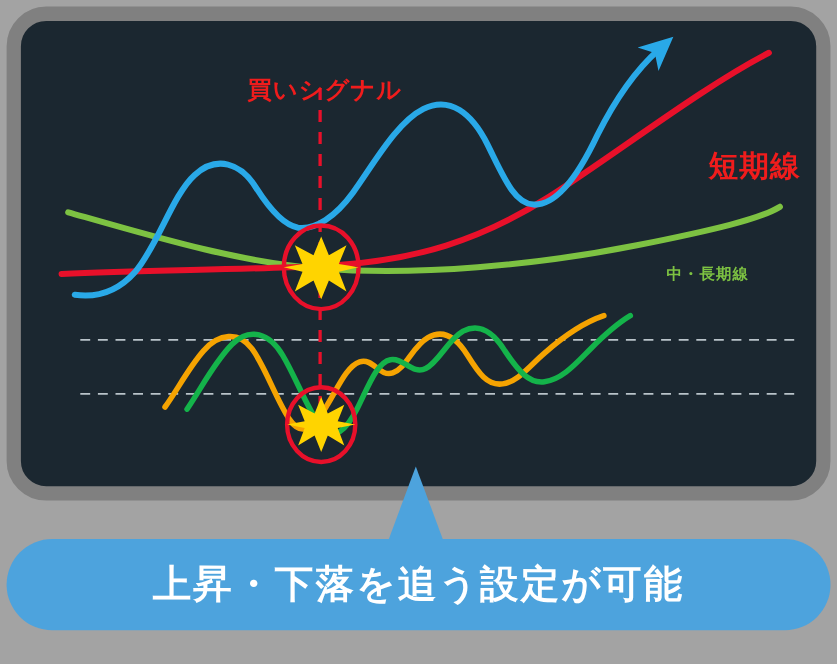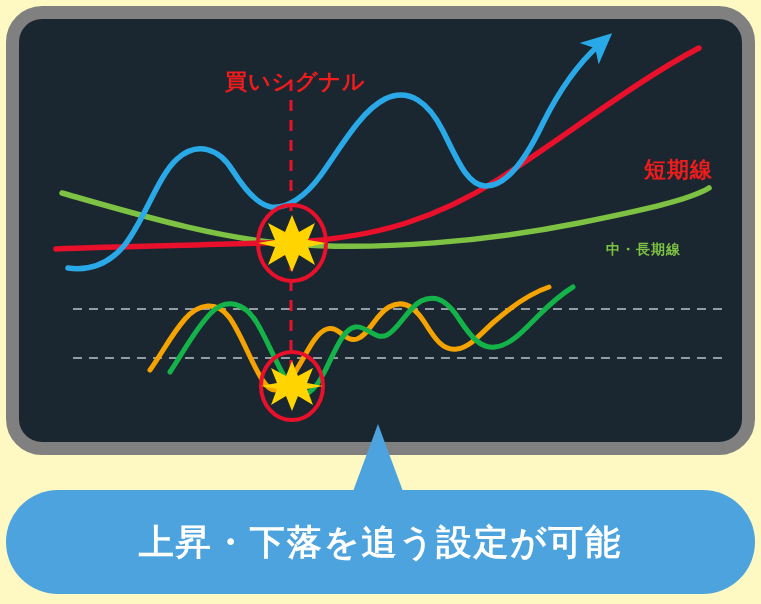--- a/index.html
+++ b/index.html
@@ -10,21 +10,21 @@
   body {
     width: 761px;
     height: 604px;
     overflow: hidden;
     font-family: "Liberation Sans", sans-serif;
   }
   #root {
     position: relative;
     width: 761px;
     height: 604px;
-    background: #fef9c3;
+    background: #a3a3a3;
   }
   
   .panel-frame {
     position: absolute;
     left: 6px;
     top: 6px;
     width: 749px;
     height: 449px;
     box-sizing: border-box;
     border: 13px solid #808080;
@@ -51,37 +51,36 @@
   }
   .label-buy {
     left: 206px;
     top: 48px;
     font-size: 22px;
     color: #f01c1c;
   }
   .label-short {
     left: 625px;
     top: 114px;
-    font-size: 22px;
+    font-size: 27px;
     color: #f01c1c;
-    margin-top: 22px;
   }
   .label-long {
     left: 587px;
     top: 222px;
     font-size: 14px;
     color: #7dc242;
   }
   
   .banner {
     position: absolute;
     left: 6px;
     top: 490px;
     width: 749px;
-    height: 104px;
+    height: 83px;
     background: #4da3dd;
     border-radius: 54px;
     display: flex;
     align-items: center;
     justify-content: center;
   }
   .banner-text {
     color: #ffffff;
     font-size: 35px;
     font-weight: bold;

